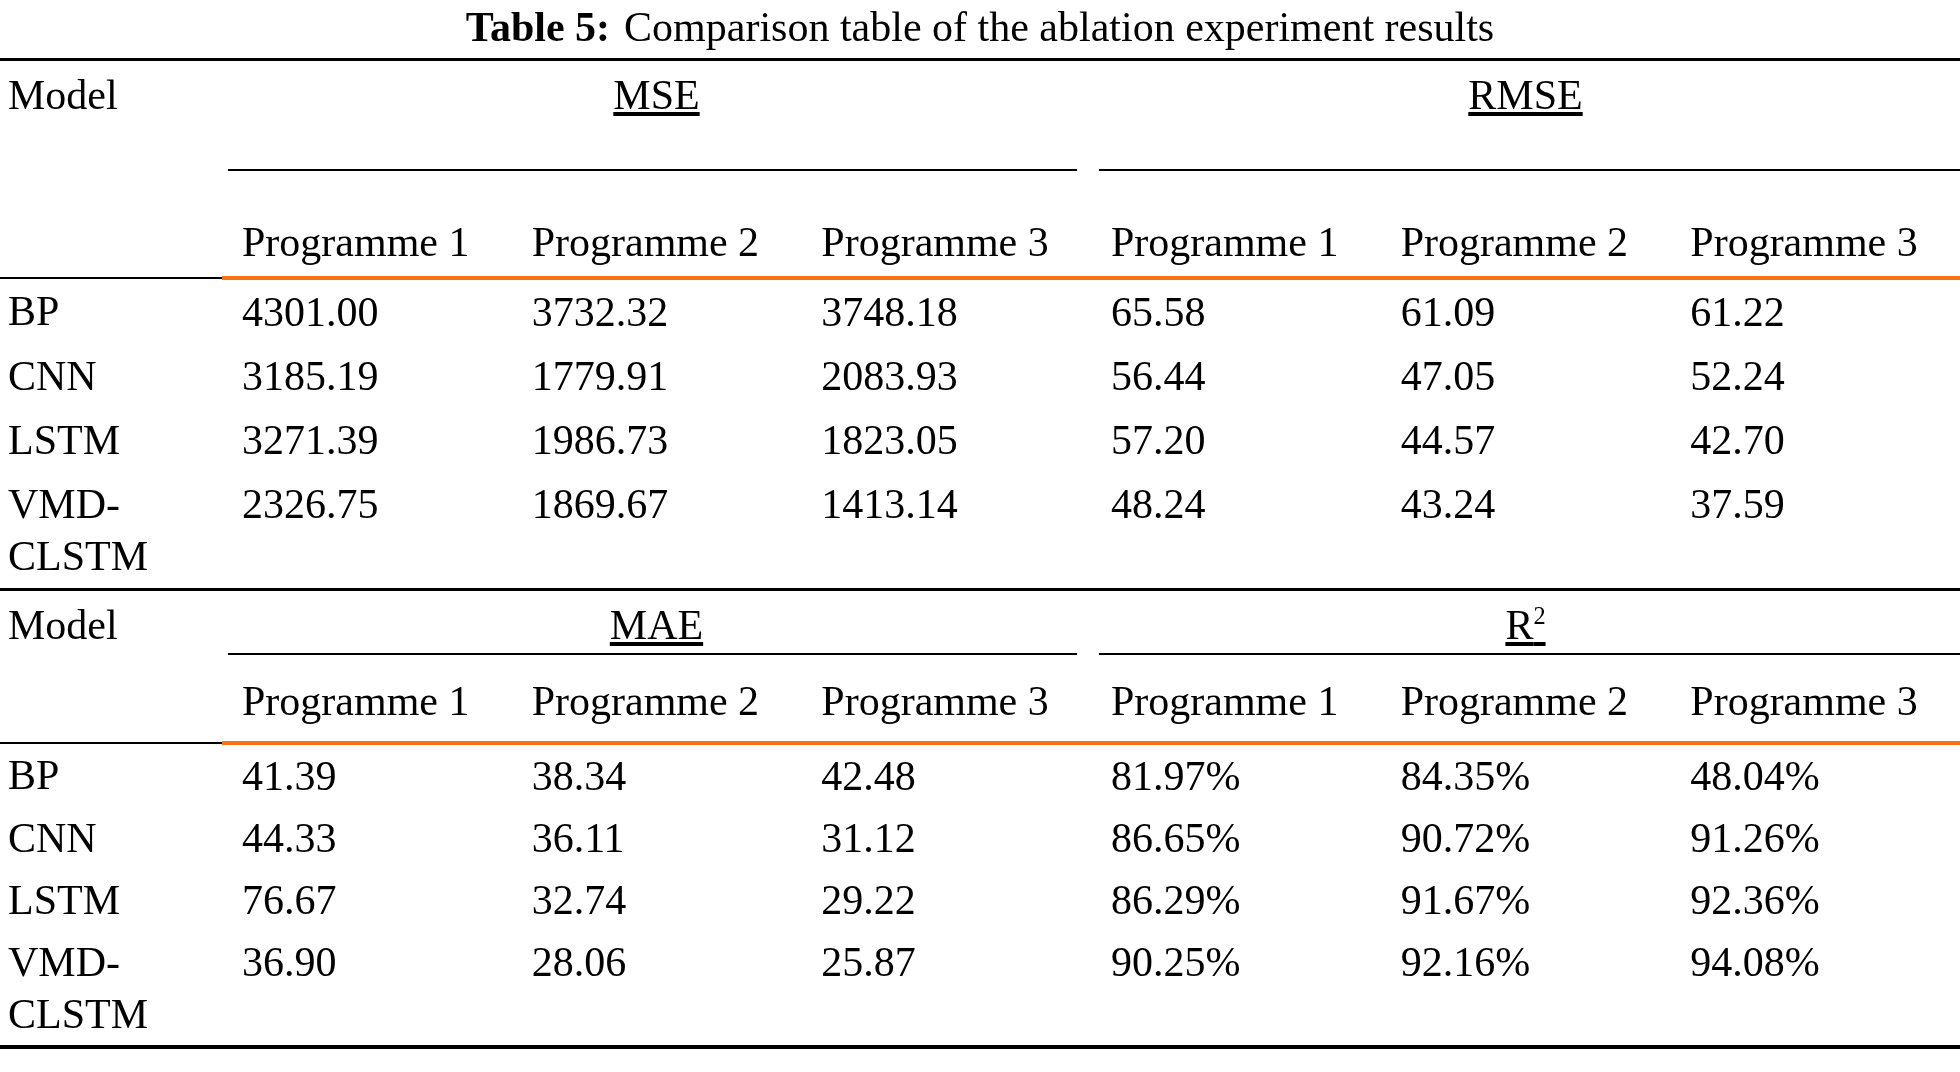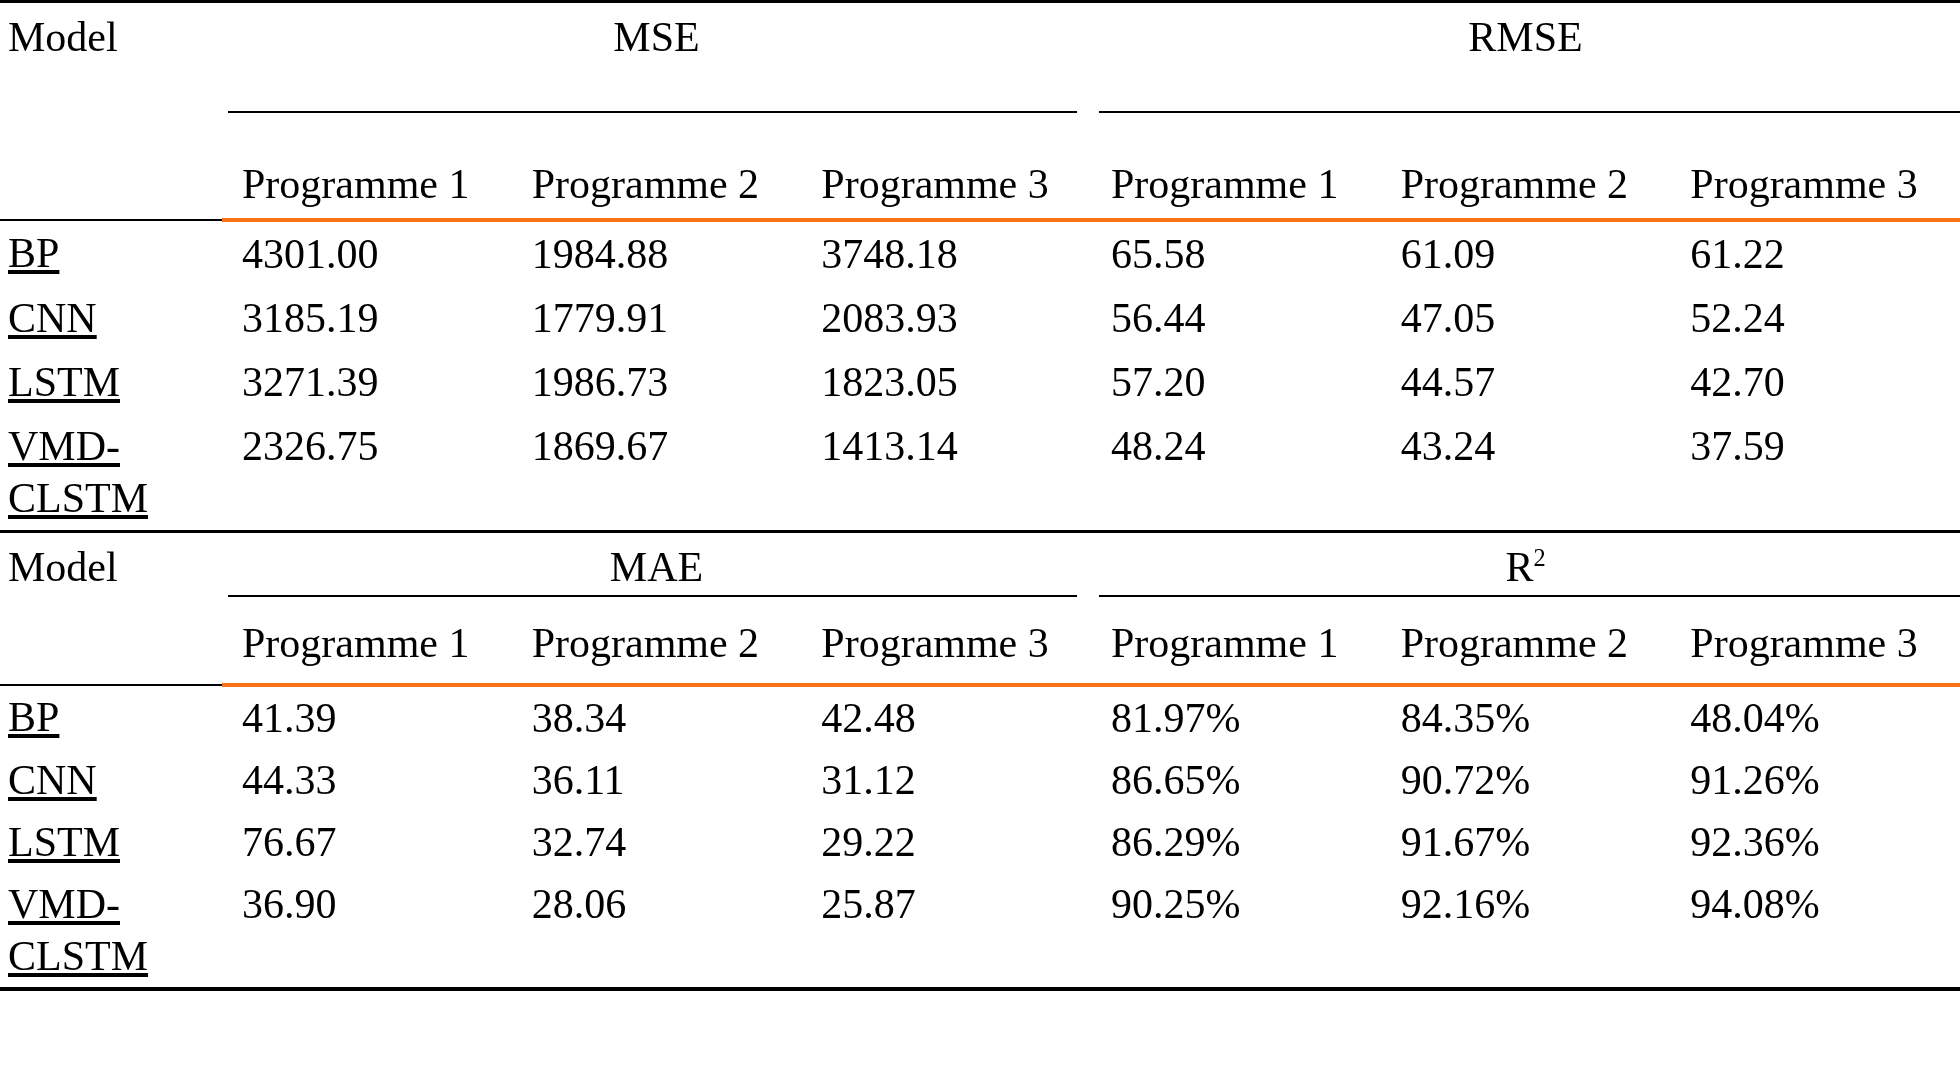--- a/index.html
+++ b/index.html
@@ -37,24 +37,24 @@
   th, td {
     font-weight: normal;
     text-align: left;
     vertical-align: top;
     line-height: 52px;
     padding: 0;
   }
 
   
   .model-th { padding: 8px 0 0 8px; vertical-align: top; }
-  .model-td { padding-left: 8px; text-decoration: underline; }
-
-  
-  .group-th { padding: 0; vertical-align: top; }
+  .model-td { padding-left: 8px; }
+
+  
+  .group-th { padding: 0; vertical-align: top; text-decoration: underline; }
   .group-inner {
     display: flex;
     flex-direction: column;
     justify-content: space-between;
   }
   .s1 .group-inner { height: 110px; }
   .s2 .group-inner { height: 64px; }
   .group-label { text-align: center; padding-top: 8px; }
   .group-label sup { font-size: 58%; line-height: 0; }
   .cmidrule { border-bottom: 2px solid #000; height: 0; }
@@ -72,20 +72,23 @@
   .data-row td { padding-left: 20px; }
   .s1 .data-row td { padding-top: 6px; padding-bottom: 6px; }
   .s2 .data-row td { padding-top: 5px; padding-bottom: 5px; }
   .data-row td.model-td { padding-left: 8px; }
 </style>
 </head>
 <body>
 
 <div class="page">
 
+  <div class="caption">
+    <span class="caption-label">Table 5:</span><span class="caption-text">Comparison table of the ablation experiment results</span>
+  </div>
 
   <table class="booktab s1">
     <colgroup>
       <col style="width:222px">
       <col>
         <col>
         <col>
         <col>
         <col>
         <col>
@@ -110,21 +113,21 @@
         <th>Programme 1</th>
         <th>Programme 2</th>
         <th>Programme 3</th>
         <th>Programme 1</th>
         <th>Programme 2</th>
         <th>Programme 3</th>
       </tr>
       <tr class="data-row">
         <td class="model-td">BP</td>
         <td>4301.00</td>
-        <td>1984.88</td>
+        <td>3732.32</td>
         <td>3748.18</td>
         <td>65.58</td>
         <td>61.09</td>
         <td>61.22</td>
       </tr>
       <tr class="data-row">
         <td class="model-td">CNN</td>
         <td>3185.19</td>
         <td>1779.91</td>
         <td>2083.93</td>

